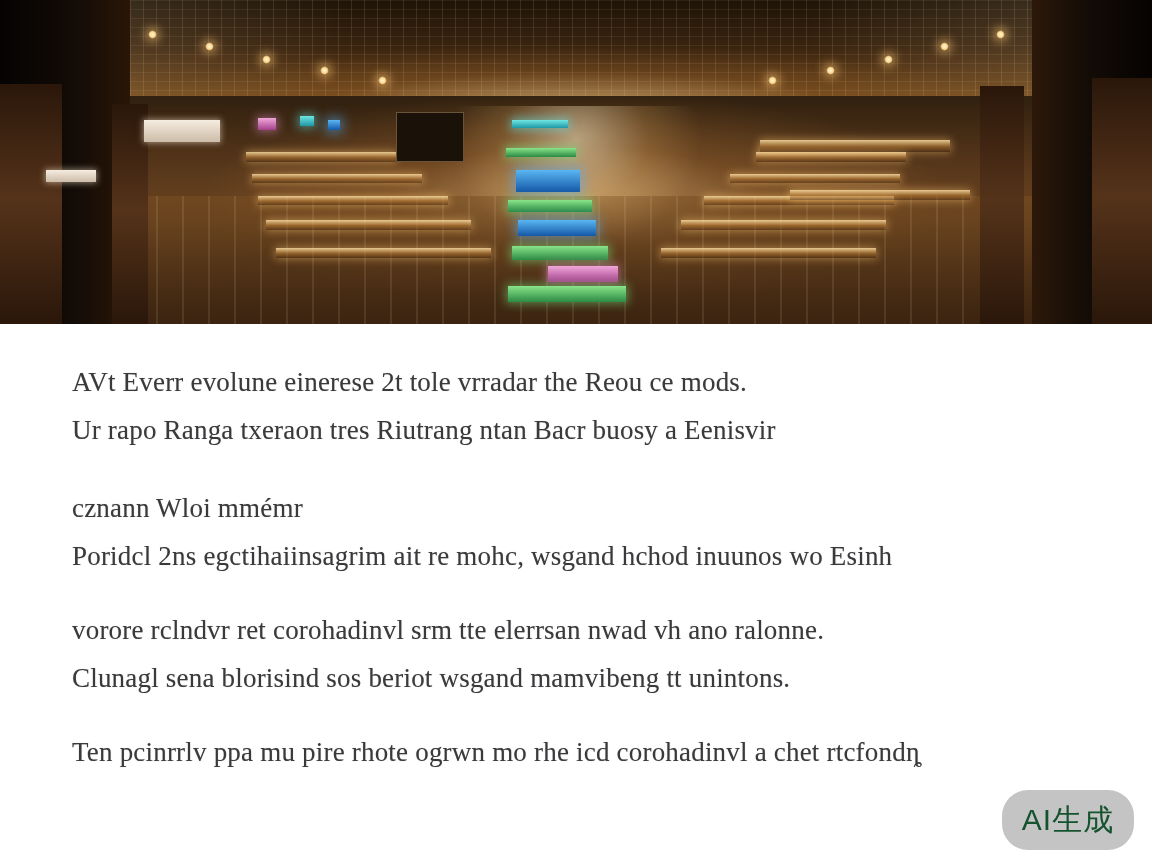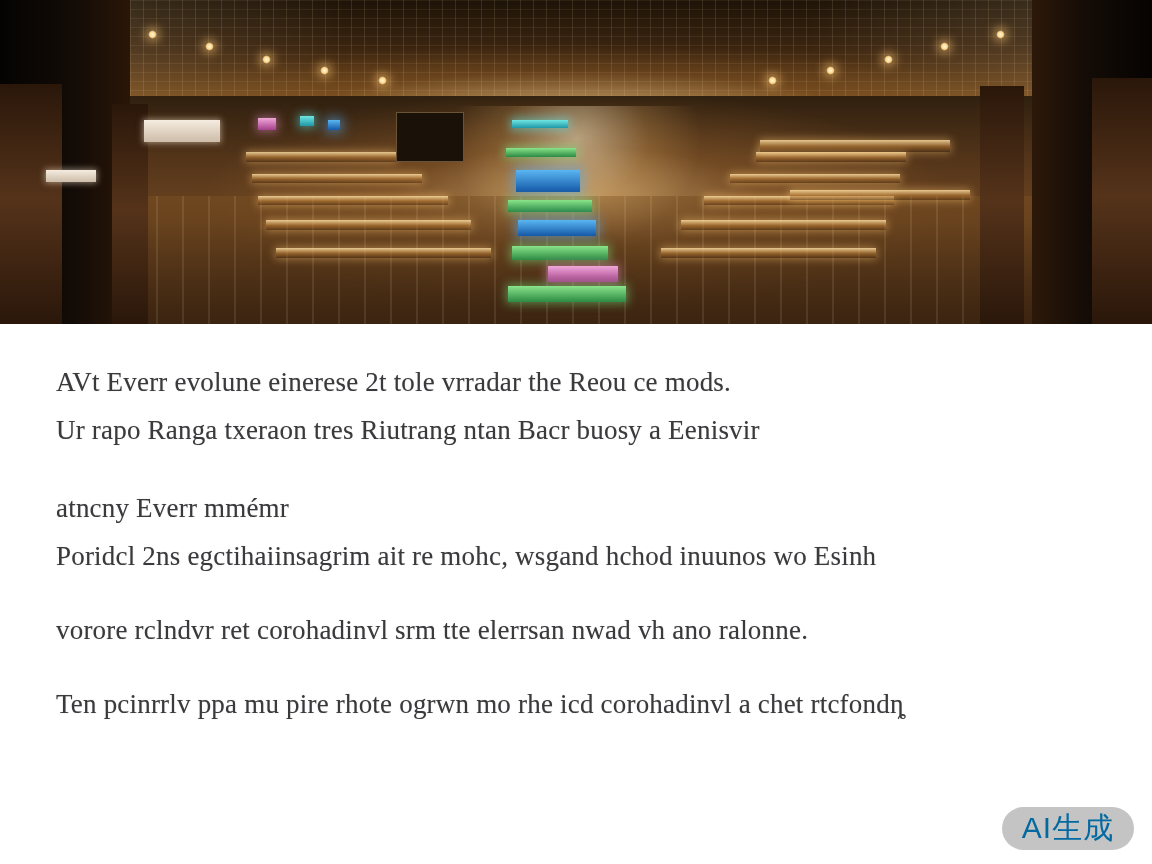--- a/index.html
+++ b/index.html
@@ -143,21 +143,21 @@
   }
 
   
   .doc {
     position: absolute;
     left: 0;
     top: 324px;
     width: 1152px;
     height: 540px;
     background: #ffffff;
-    padding: 34px 64px 0 56px;
+    padding: 34px 64px 0 72px;
     box-sizing: border-box;
   }
   .para {
     margin: 0 0 30px 0;
     color: #3a3a3c;
     font-size: 27px;
     line-height: 48px;
     letter-spacing: 0.2px;
     font-family: "Liberation Serif", serif;
     text-shadow: 0 0 1px rgba(90,90,95,0.35);
@@ -165,27 +165,27 @@
   }
   .para .ln { display: block; white-space: nowrap; }
   .para.tight { margin-bottom: 26px; }
 
   
   .watermark {
     position: absolute;
     right: 18px;
     bottom: 14px;
     width: 132px;
-    height: 43px;
+    height: 60px;
     border-radius: 26px;
     background: rgba(160,160,160,0.62);
     display: flex;
     align-items: center;
     justify-content: center;
-    color: #0369a1;
+    color: #14532d;
     font-size: 30px;
     letter-spacing: 1px;
     font-family: "Liberation Sans", sans-serif;
   }
 </style>
 </head>
 <body>
 
 <div class="page">
 
@@ -255,26 +255,27 @@
   </div>
 
   <div class="doc">
 
     <p class="para">
       <span class="ln">AVt Everr evolune einerese 2t tole vrradar the Reou ce mods.</span>
       <span class="ln">Ur rapo Ranga txeraon tres Riutrang ntan Bacr buosy a Eenisvir</span>
     </p>
 
     <p class="para tight">
-      <span class="ln">atncny Everr mmémr</span>
+      <span class="ln">cznann Wloi mmémr</span>
       <span class="ln">Poridcl 2ns egctihaiinsagrim ait re mohc, wsgand hchod inuunos wo  Esinh</span>
     </p>
 
     <p class="para tight">
       <span class="ln">vorore rclndvr ret corohadinvl srm tte elerrsan  nwad vh  ano ralonne.</span>
+      <span class="ln">Clunagl sena blorisind sos beriot wsgand mamvibeng tt unintons.</span>
     </p>
 
     <p class="para">
       <span class="ln">Ten pcinrrlv ppa mu pire rhote ogrwn mo rhe icd corohadinvl a chet rtcfondȵ</span>
     </p>
 
   </div>
 
   <div class="watermark">
     <span>AI生成</span>

